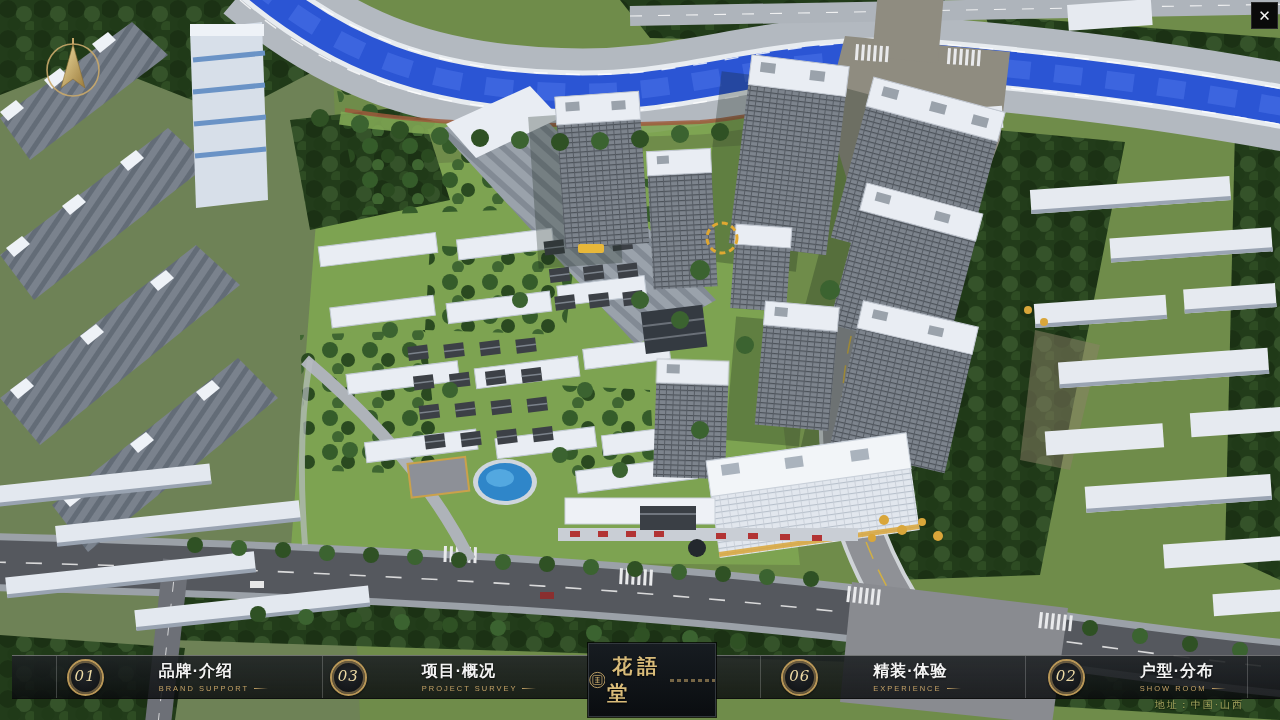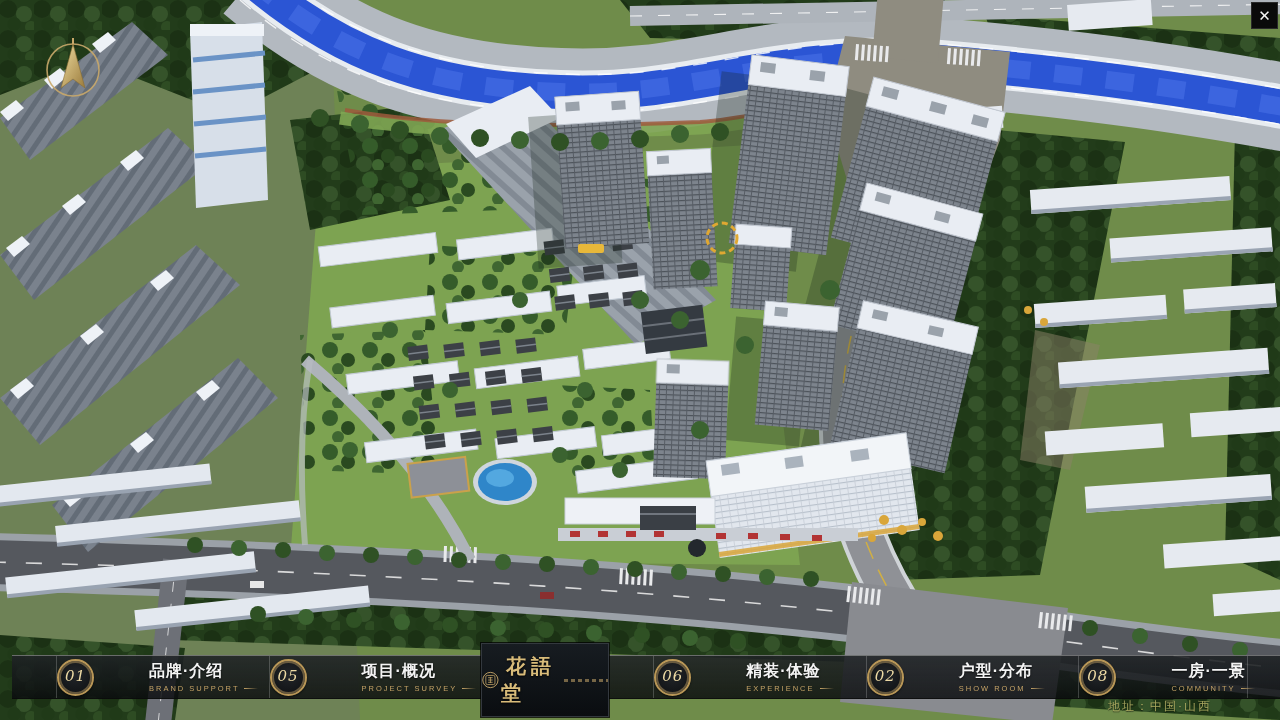--- a/index.html
+++ b/index.html
@@ -45,21 +45,21 @@
               border:1px solid #33383e;box-shadow:0 0 0 1px rgba(0,0,0,.75);
               display:flex;flex-direction:row;align-items:center;justify-content:center;
               gap:2px;cursor:pointer;}
   .logo-title{font-family:"DejaVu Serif","Liberation Serif",serif;font-weight:bold;
               font-size:20px;color:#d9bc7a;letter-spacing:5px;text-indent:5px;
               text-shadow:0 1px 2px #000;}
   .logo-sub{width:58px;height:3px;opacity:.55;
             background:repeating-linear-gradient(90deg,#c9a86a 0 4px,transparent 4px 7px);}
 
   
-  .address{position:absolute;right:68px;top:698px;font-size:12px;color:#a8a75f;
+  .address{position:absolute;right:36px;top:698px;font-size:10px;color:#a8a75f;
            letter-spacing:2px;text-shadow:0 1px 1px rgba(0,0,0,.55);z-index:4;}
 </style>
 </head>
 <body>
 
 <div class="app">
 
   <div class="map">
   <svg viewBox="0 0 1280 720" preserveAspectRatio="none">
     <defs>
@@ -474,21 +474,21 @@
         </div>
       <div class="nav-text">
           <div class="zh">品牌·介绍</div>
       <div class="en">BRAND SUPPORT</div>
         </div>
     </div>
 
 
     <div class="nav-item">
       <div class="badge">
-          <span>05</span>
+          <span>03</span>
         </div>
       <div class="nav-text">
           <div class="zh">项目·概况</div>
       <div class="en">PROJECT SURVEY</div>
         </div>
     </div>
 
 
     <div class="logo-panel">
       <svg width="22" height="22" viewBox="0 0 22 22">
@@ -514,27 +514,18 @@
     <div class="nav-item">
       <div class="badge">
           <span>02</span>
         </div>
       <div class="nav-text">
           <div class="zh">户型·分布</div>
       <div class="en">SHOW ROOM</div>
         </div>
     </div>
 
-    <div class="nav-item">
-      <div class="badge">
-          <span>08</span>
-        </div>
-      <div class="nav-text">
-          <div class="zh">一房·一景</div>
-      <div class="en">COMMUNITY</div>
-        </div>
-    </div>
 
   </div>
 
   <div class="address">地址：中国·山西</div>
 
 </div>
 
 </body></html>

